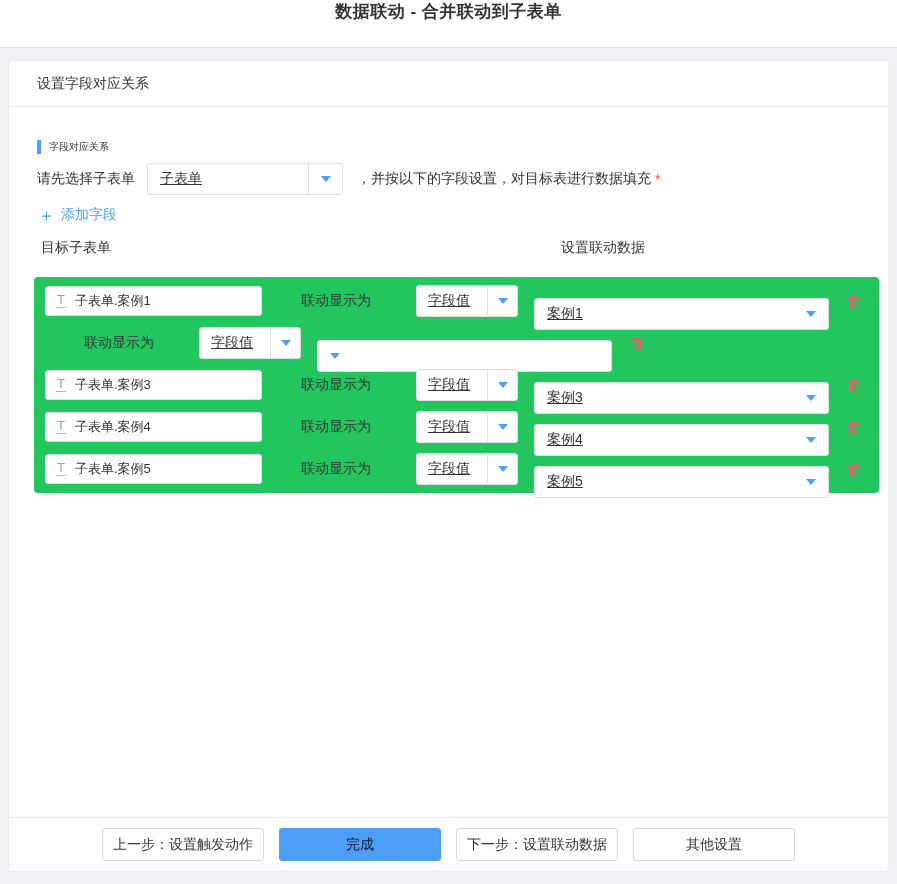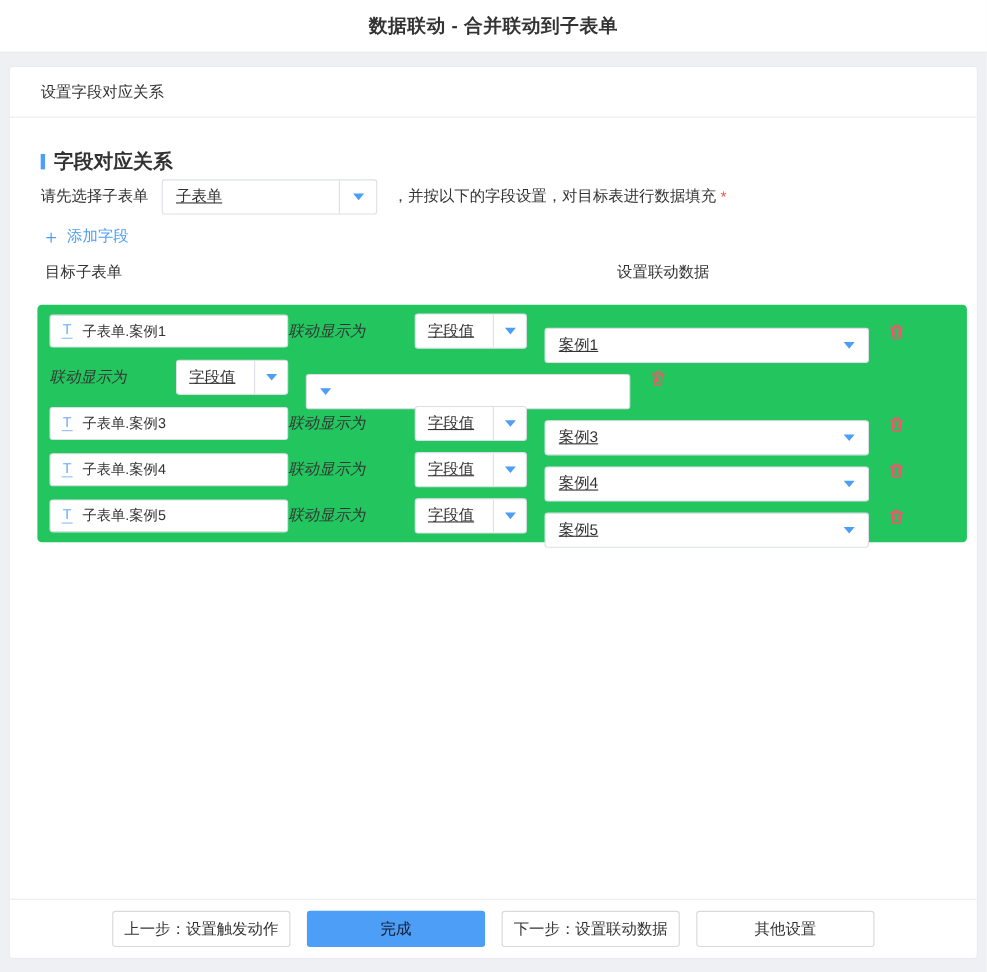--- a/index.html
+++ b/index.html
@@ -9,38 +9,38 @@
     background:#eef0f3;
     color:#333;
     position:relative;
     overflow:hidden;
   }
 
   
   .topbar {
     position:absolute; left:0; top:0; width:897px; height:48px;
     background:#fff; border-bottom:1px solid #e7e7e7;
-    display:flex; align-items:center; justify-content:center;
+    display:flex; align-items:flex-start; justify-content:center;
   }
   .topbar h1 { font-size:17px; font-weight:600; color:#333; letter-spacing:.5px; }
 
   
   .panel {
     position:absolute; left:8px; top:60px; width:881px; height:812px;
     background:#fff; border:1px solid #e9ebee; border-radius:4px;
   }
   .panel-head {
     height:46px; display:flex; align-items:center; padding-left:28px;
     border-bottom:1px solid #ececec; font-size:14px; color:#333;
   }
 
   
   .section-row { margin:30px 0 0 28px; display:flex; align-items:center; height:20px; }
   .section-bar { width:4px; height:14px; background:#4d9ef7; margin-right:8px; }
-  .section-title { font-size:18px; font-weight:bold; color:#333; }
+  .section-title { font-size:10px; font-weight:normal; color:#333; }
 
   
   .select-row { margin:6px 0 0 28px; display:flex; align-items:center; height:32px; font-size:14px; }
   .select-row .lead-label { margin-right:12px; color:#333; }
   .sel {
     height:32px; background:#fff; border:1px solid #dcdfe6; border-radius:3px;
     display:flex; align-items:center; cursor:pointer;text-decoration:underline;
   }
   .sel .sel-text { flex:1; padding-left:12px; font-size:14px; color:#333; overflow:hidden; white-space:nowrap; }
   .sel .sel-arrow-box {
@@ -74,21 +74,21 @@
   .map-row { display:flex; align-items:center; height:30px; margin:0 0 12px 11px; }
   .field-input {
     width:217px; height:30px; background:#fff; border:1px solid #dcdfe6; border-radius:3px;
     display:flex; align-items:center; padding-left:10px; font-size:13px; color:#333;
   }
   .ticon {
     color:#6aa9f9; font-size:13px; font-weight:500; line-height:12px;
     border-bottom:1px solid #8cbdf9; padding:0 1px 1px 1px; margin-right:9px;
   }
   .ticon::before { content:"T"; }
-  .link-label { width:70px; font-size:14px; color:#333; white-space:nowrap;font-style:italic; }
+  .link-label { margin-left:39px; width:70px; font-size:14px; color:#333; white-space:nowrap; }
   .mode-sel { margin-left:45px; width:102px; }
   .mode-sel .sel-text { padding-left:11px; }
   .mode-sel .sel-arrow-box { width:30px; }
   .out-sel { margin-left:16px; width:295px;margin-top:25px; }
   .out-sel .sel-arrow-box { border-left:none; }
   .trash-btn {
     margin-left:15px; width:20px; height:20px; border:none; background:transparent;
     color:#f2566b; cursor:pointer; display:flex; align-items:center; justify-content:center;
   }
 

